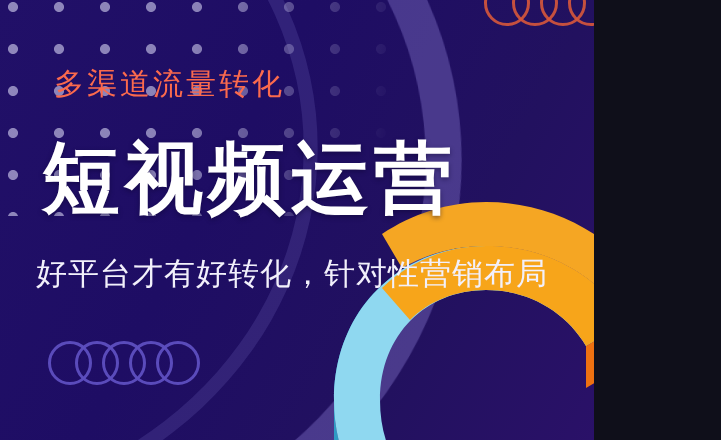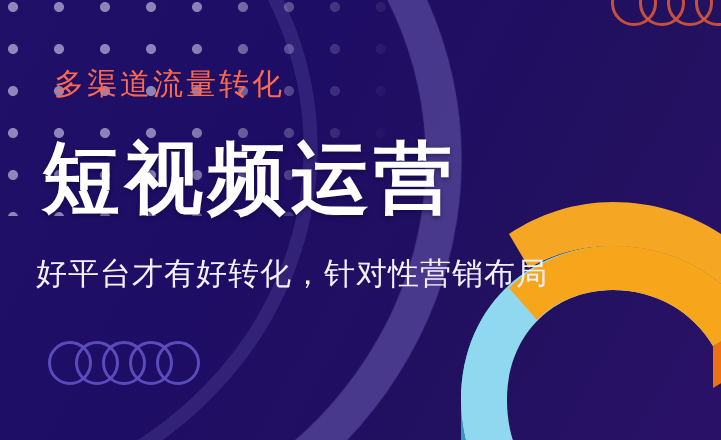--- a/index.html
+++ b/index.html
@@ -2,21 +2,21 @@
 <html><head>
 <meta charset="utf-8">
 <style>
   html, body {
     margin: 0;
     padding: 0;
     background: #0f0f1a;
   }
   #banner {
     position: relative;
-    width: 721px;
+    width: 594px;
     height: 440px;
     overflow: hidden;
     background: #1d0e63;
     font-family: "Liberation Sans", "DejaVu Sans", sans-serif;
   }
 
   
   .bg-base {
     position: absolute;
     inset: 0;

